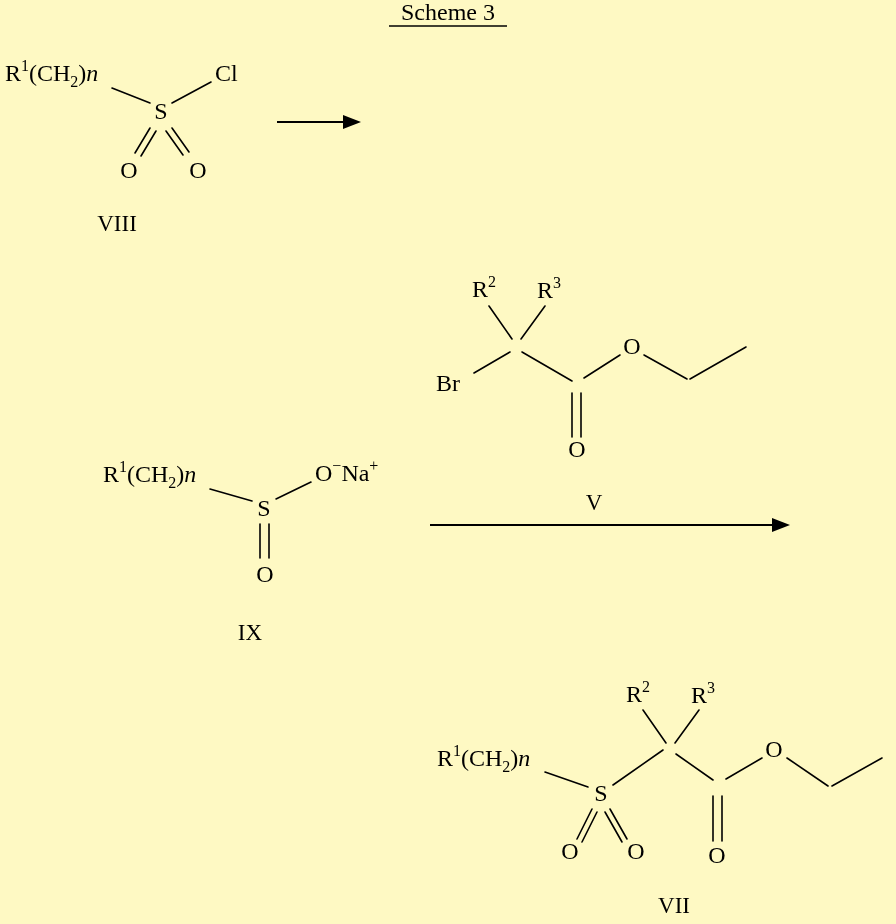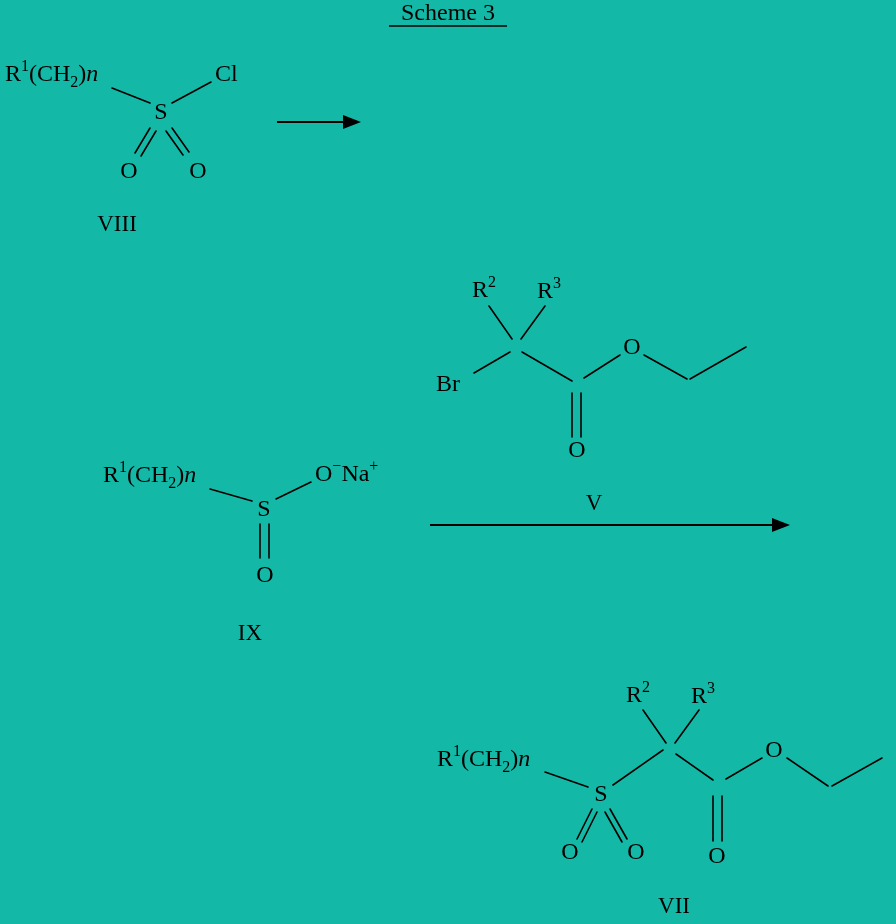--- a/index.html
+++ b/index.html
@@ -4,21 +4,21 @@
 <style>
   html, body {
     margin: 0;
     padding: 0;
     background: #ffffff;
   }
   .page {
     position: relative;
     width: 896px;
     height: 924px;
-    background: #14b8a6;
+    background: #fef9c3;
     overflow: hidden;
   }
   svg.scheme {
     display: block;
     width: 896px;
     height: 924px;
     font-family: "Liberation Serif", "DejaVu Serif", serif;
   }
   svg.scheme text {
     fill: #000000;

